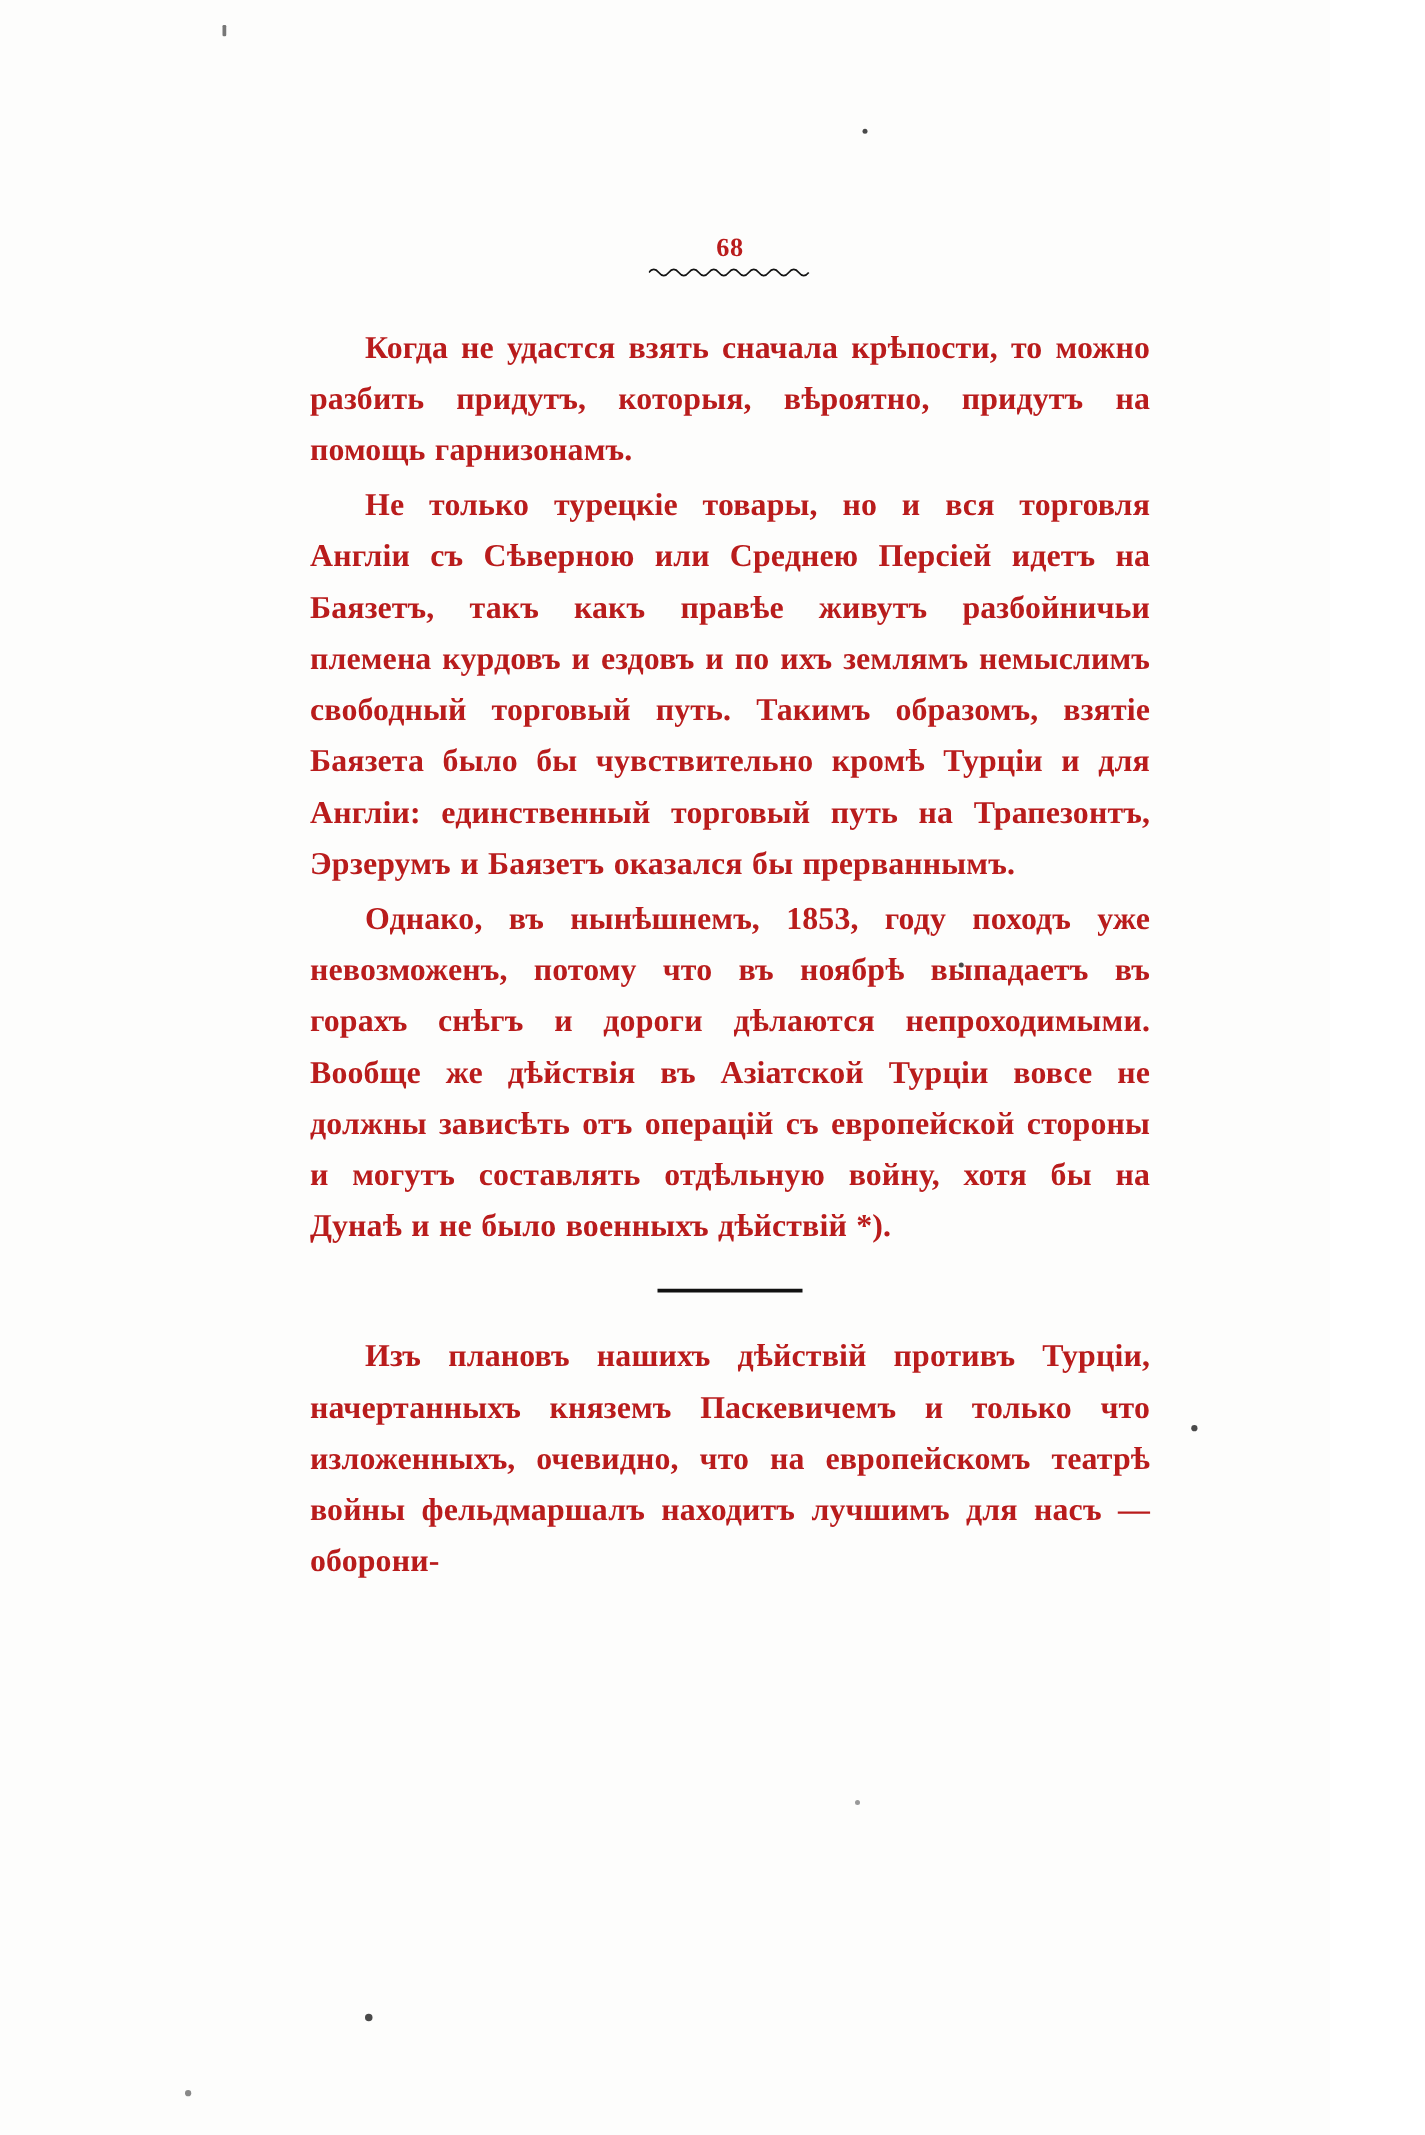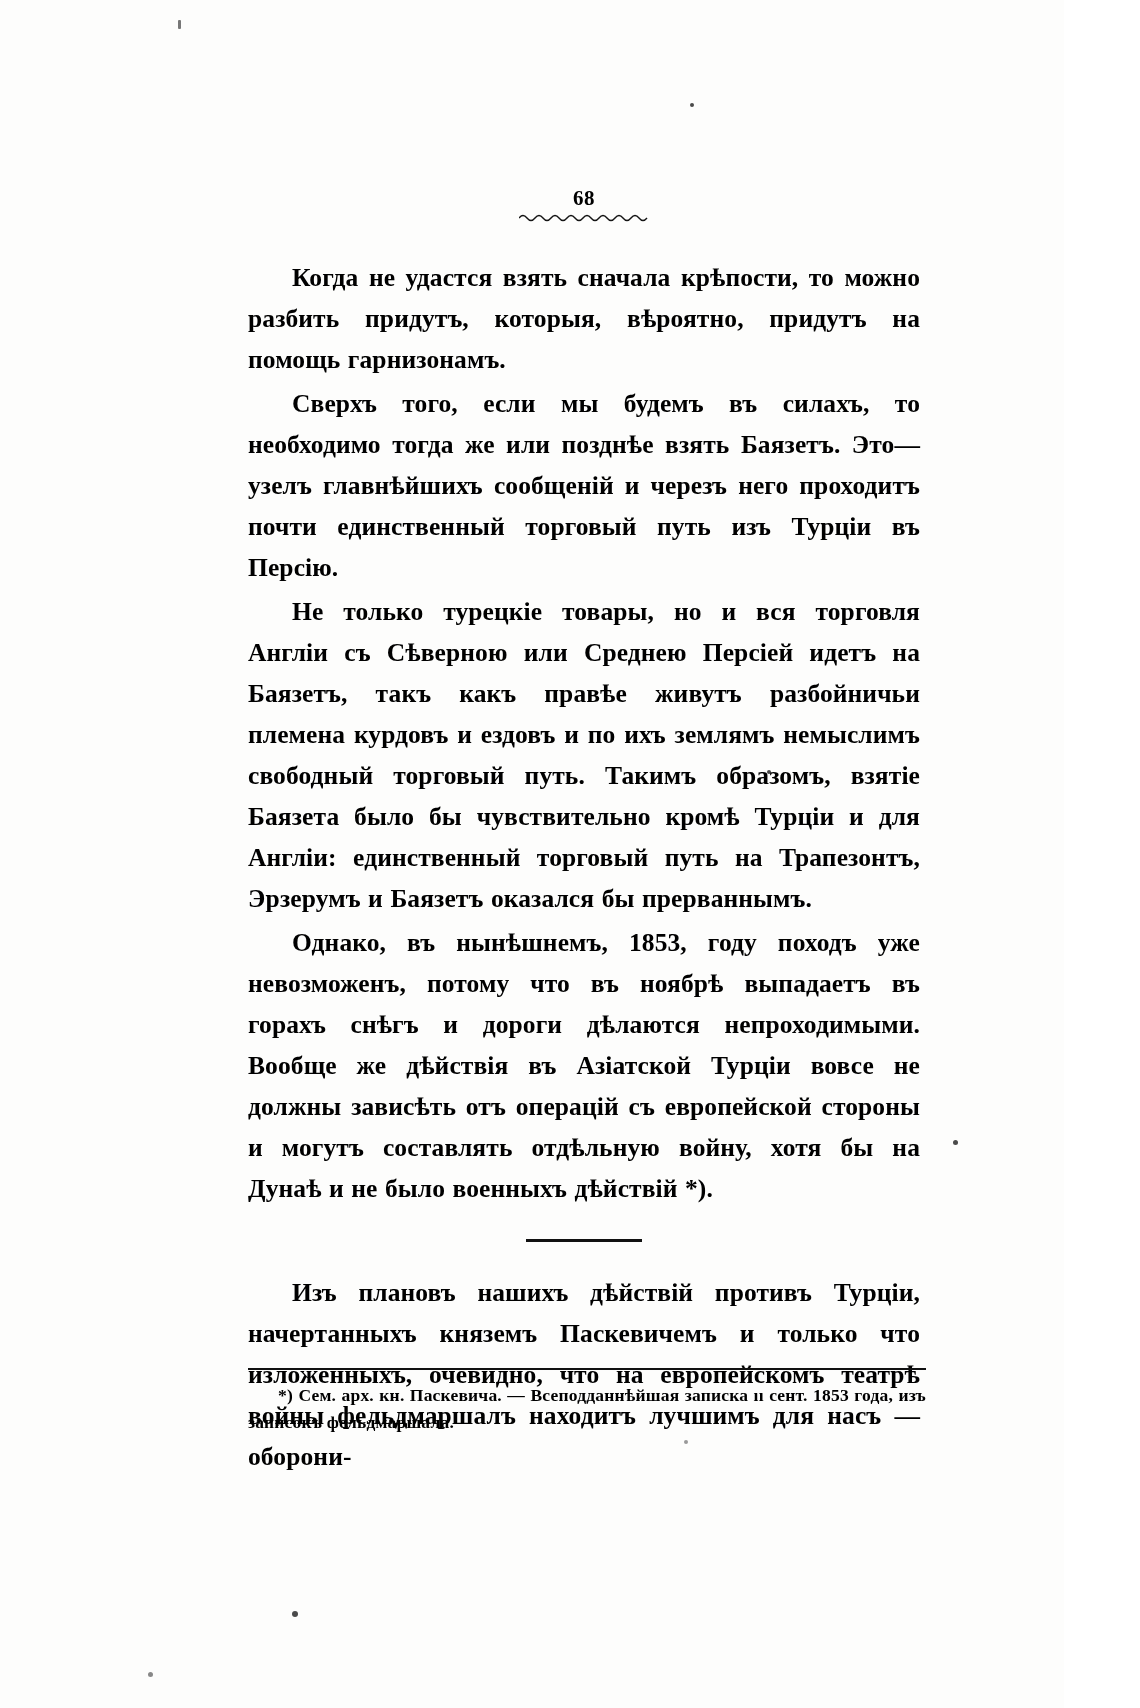--- a/index.html
+++ b/index.html
@@ -6,21 +6,21 @@
     margin: 0;
     padding: 0;
     background: #ffffff;
   }
   .page {
     position: relative;
     width: 1064px;
     height: 1708px;
     background: #fdfdfc;
     font-family: "Liberation Serif", "DejaVu Serif", serif;
-    color: #000000;
+    color: #b91c1c;
     overflow: hidden;
   }
   .content {
     position: absolute;
     left: 248px;
     top: 186px;
     width: 672px;
   }
   .page-number {
     text-align: center;
@@ -112,34 +112,25 @@
 
   <div class="content">
 
     <div class="page-number">68</div>
 
     <svg class="rule-wave" viewBox="0 0 130 10" preserveAspectRatio="none">
       <path d="M0,5 Q4,0 8,5 T16,5 T24,5 T32,5 T40,5 T48,5 T56,5 T64,5 T72,5 T80,5 T88,5 T96,5 T104,5 T112,5 T120,5 T128,5" fill="none" stroke="#141414" stroke-width="1.4"></path>
     </svg>
 
     <p class="body-text">Когда не удастся взять сначала крѣпости, то можно разбить придутъ, которыя, вѣроятно, придутъ на помощь гарнизонамъ.</p>
-    <p class="body-text">Сверхъ того, если мы будемъ въ силахъ, то необходимо тогда же или позднѣе взять Баязетъ. Это—узелъ главнѣйшихъ сообщеній и черезъ него проходитъ почти единственный торговый путь изъ Турціи въ Персію.</p>
     <p class="body-text">Не только турецкіе товары, но и вся торговля Англіи съ Сѣверною или Среднею Персіей идетъ на Баязетъ, такъ какъ правѣе живутъ разбойничьи племена курдовъ и ездовъ и по ихъ землямъ немыслимъ свободный торговый путь. Такимъ образомъ, взятіе Баязета было бы чувствительно кромѣ Турціи и для Англіи: единственный торговый путь на Трапезонтъ, Эрзерумъ и Баязетъ оказался бы прерваннымъ.</p>
     <p class="body-text">Однако, въ нынѣшнемъ, 1853, году походъ уже невозможенъ, потому что въ ноябрѣ выпадаетъ въ горахъ снѣгъ и дороги дѣлаются непроходимыми. Вообще же дѣйствія въ Азіатской Турціи вовсе не должны зависѣть отъ операцій съ европейской стороны и могутъ составлять отдѣльную войну, хотя бы на Дунаѣ и не было военныхъ дѣйствій *).</p>
 
     <div class="divider-wrap">
       <div class="divider"></div>
     </div>
 
     <p class="body-text">Изъ плановъ нашихъ дѣйствій противъ Турціи, начертанныхъ княземъ Паскевичемъ и только что изложенныхъ, очевидно, что на европейскомъ театрѣ войны фельдмаршалъ находитъ лучшимъ для насъ — оборони-</p>
 
   </div>
 
-  <div class="footnote-wrap">
-    <div class="footnote-rule"></div>
-    <p class="footnote">
-      <span class="fn-indent"></span><span>*)</span>
-      <span>Сем. арх. кн. Паскевича. — Всеподданнѣйшая записка ıı сент.</span>
-      <span>1853 года, изъ записокъ фельдмаршала.</span>
-    </p>
-  </div>
 
 </div>
 
 </body></html>

